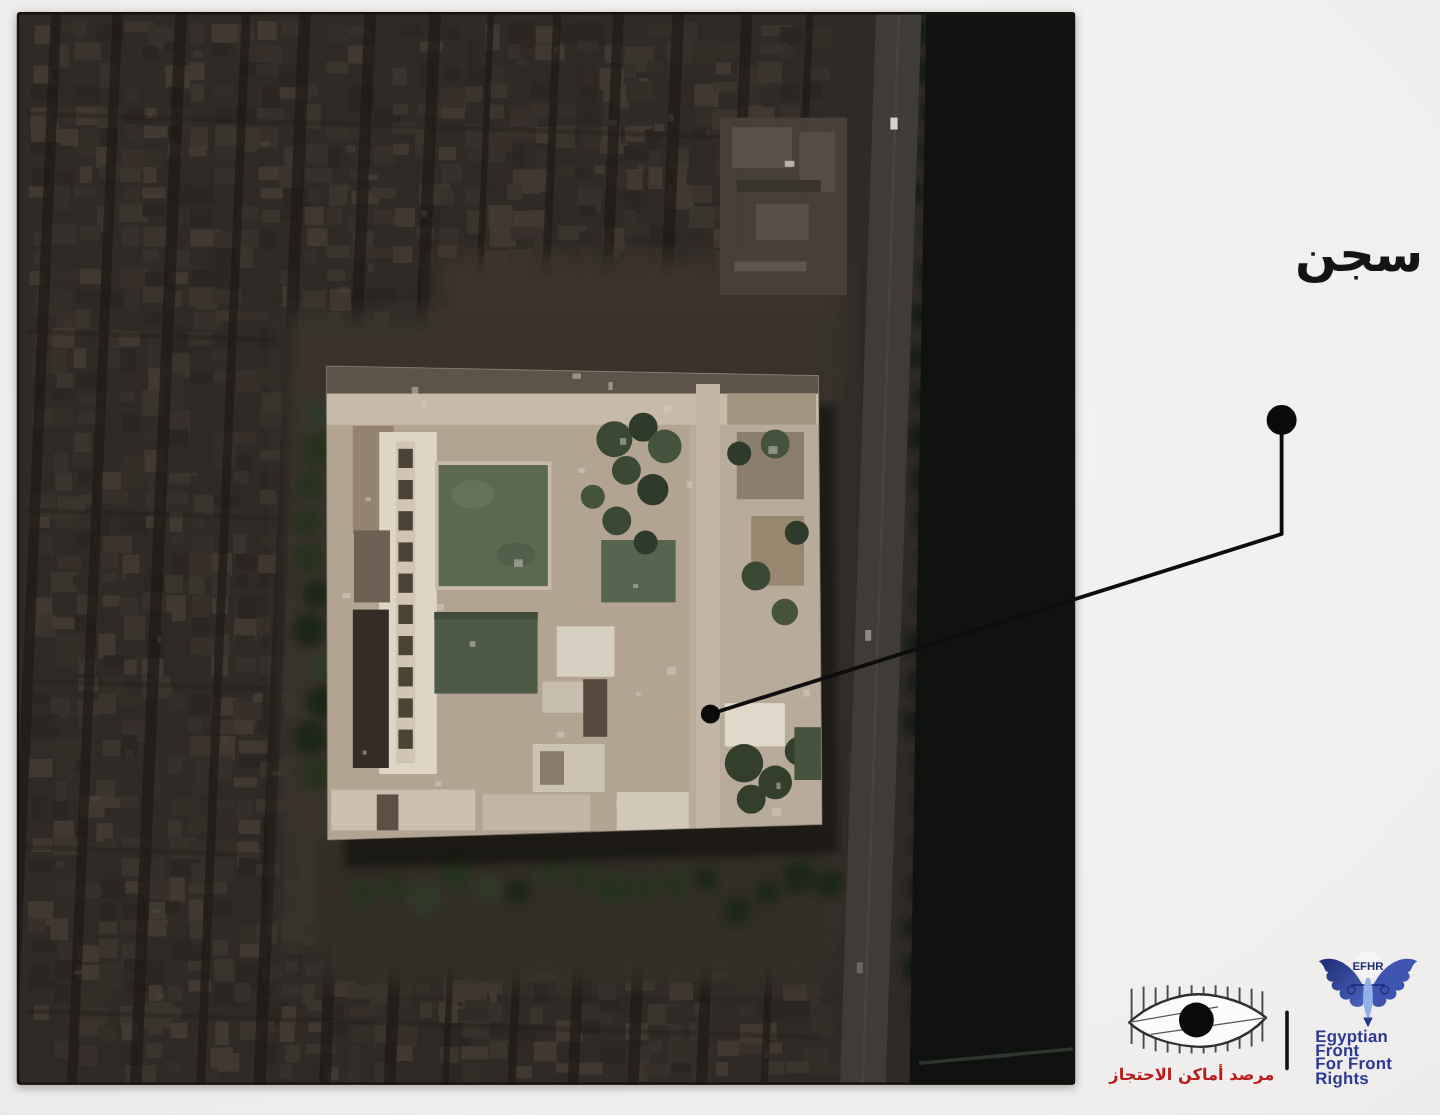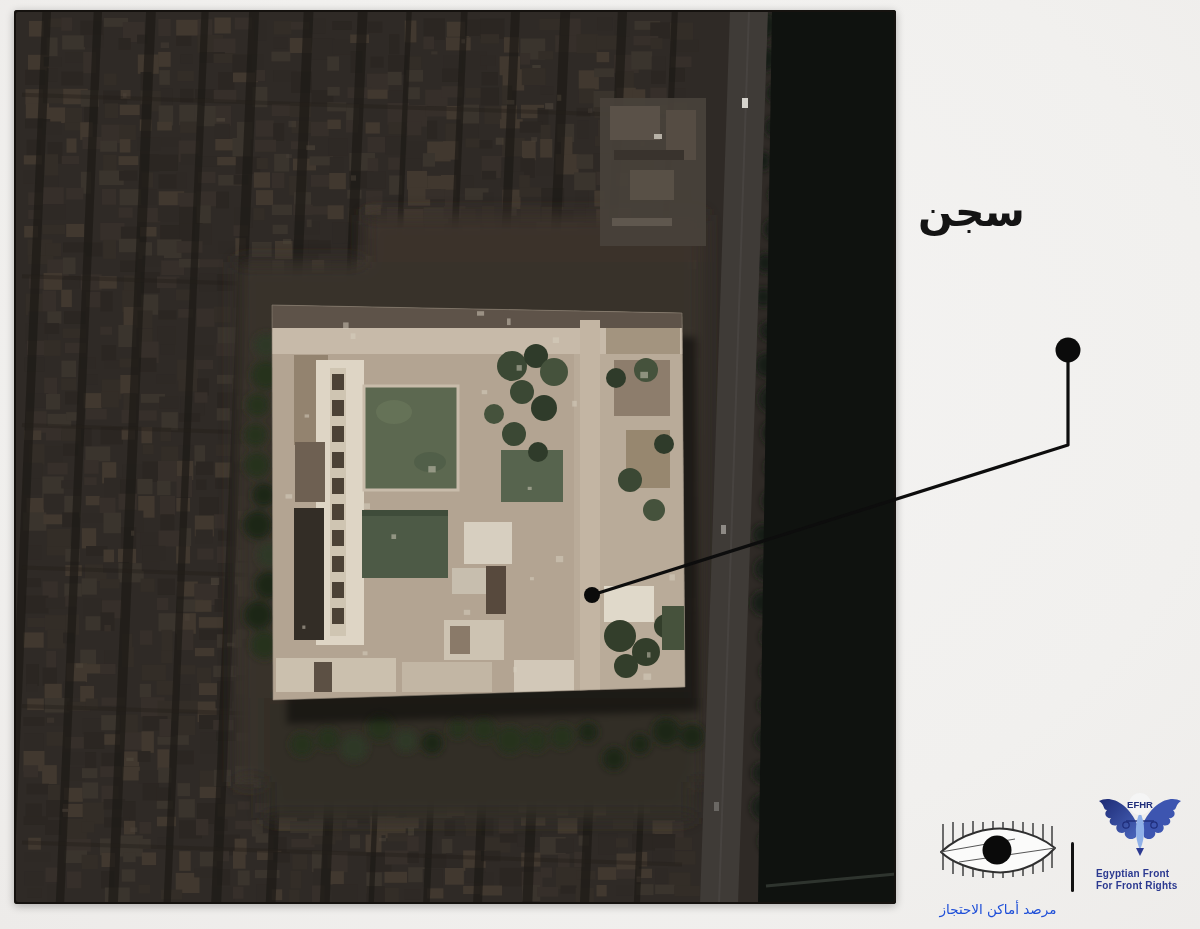--- a/index.html
+++ b/index.html
@@ -17,42 +17,42 @@
     box-shadow:0 2px 8px rgba(0,0,0,.28);
   }
   .photo svg{display:block;}
 
   
   .overlay{position:absolute;left:0;top:0;width:1200px;height:929px;pointer-events:none;}
 
   
   .title{
     position:absolute;left:918px;top:186px;width:268px;
-    text-align:left;direction:rtl;
+    text-align:right;direction:rtl;
     font-family:"DejaVu Sans",sans-serif;font-weight:bold;
     font-size:41px;line-height:53px;color:#141414;
   }
 
   
   .obs-logo{position:absolute;left:934px;top:820px;width:128px;text-align:center;}
   .obs-logo svg{display:block;margin:0 auto;}
   .obs-label{
-    margin-top:19px;direction:rtl;
-    font-family:"DejaVu Sans",sans-serif;font-weight:normal;
-    font-size:13.5px;color:#1d4ed8;white-space:nowrap;
+    margin-top:6px;direction:rtl;
+    font-family:"DejaVu Sans",sans-serif;font-weight:bold;
+    font-size:13.5px;color:#b91c1c;white-space:nowrap;
   }
   .logo-divider{
     position:absolute;left:1071px;top:842px;width:3px;height:50px;
     background:#121212;border-radius:2px;
   }
   .efhr-logo{position:absolute;left:1092px;top:792px;width:96px;}
   .efhr-logo svg{display:block;margin:0 auto;}
   .efhr-text{
-    margin-top:12px;font-family:"Liberation Sans",sans-serif;
-    font-weight:bold;font-size:10px;line-height:11.5px;color:#2b3990;
+    margin-top:2px;font-family:"Liberation Sans",sans-serif;
+    font-weight:bold;font-size:14px;line-height:11.5px;color:#2b3990;
     text-align:left;padding-left:4px;letter-spacing:.2px;
   }
 </style>
 </head>
 <body>
 
 <div class="stage">
 
   <div class="photo">
     <svg id="photo-svg" width="882" height="894" viewBox="0 0 882 894">

